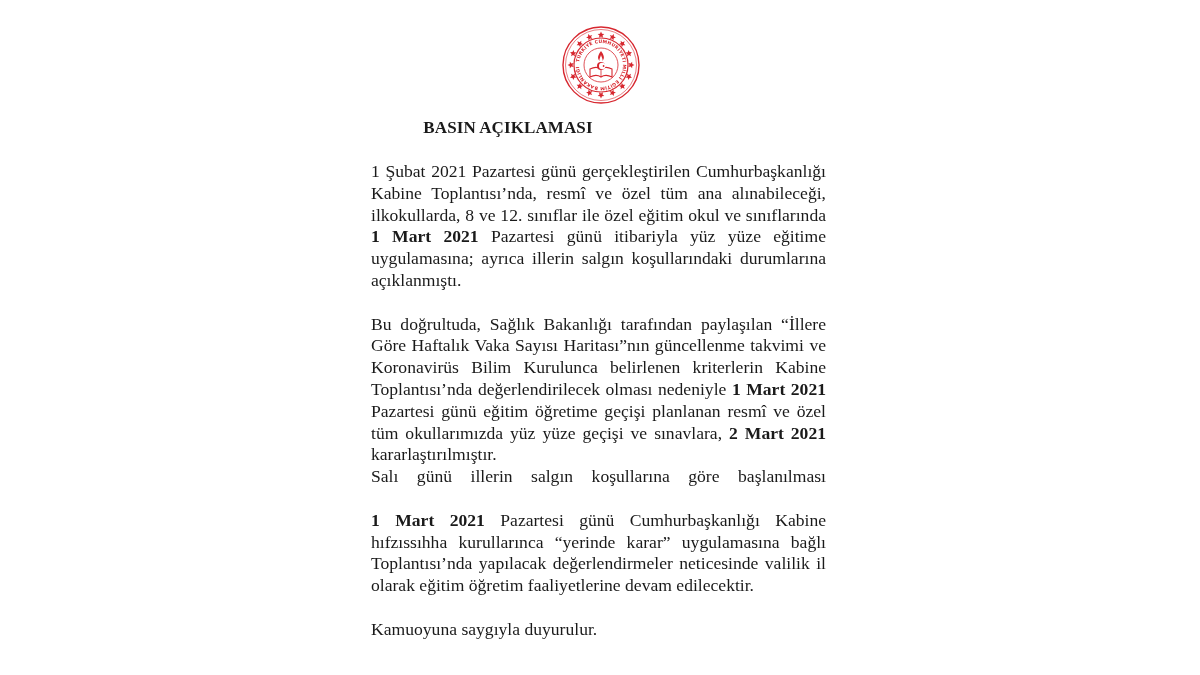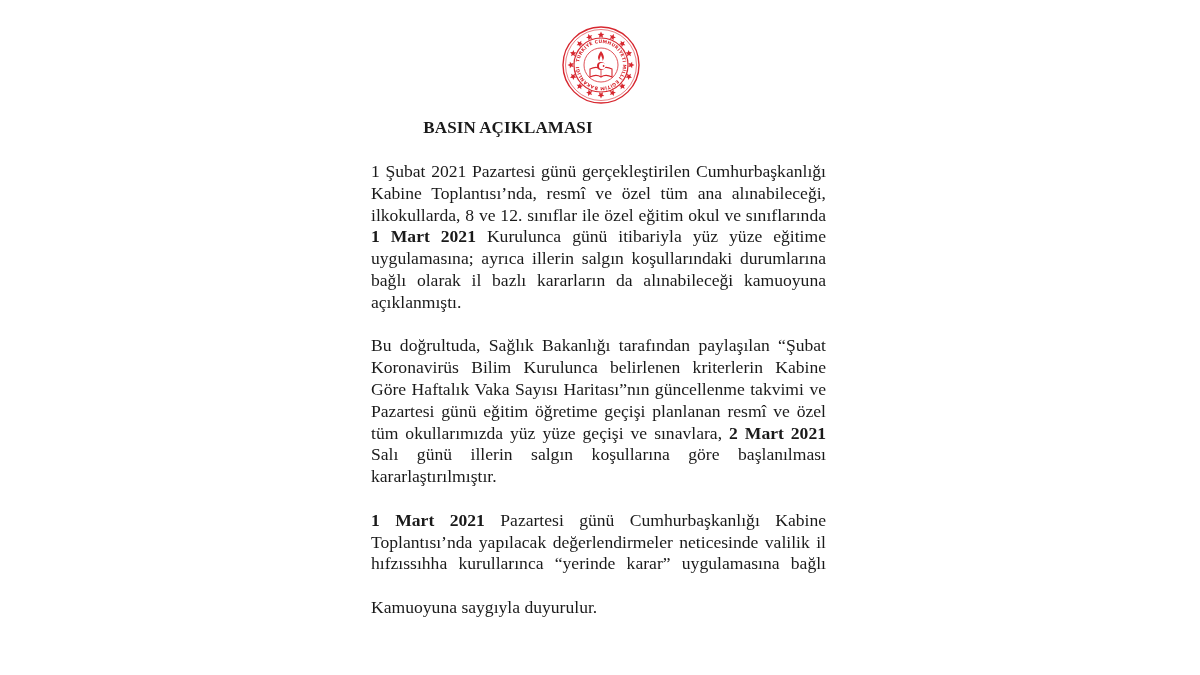--- a/index.html
+++ b/index.html
@@ -138,35 +138,36 @@
   <circle cx="42.6" cy="41" r="0.9" fill="#d7272f"></circle>
 </svg>
 
 <div class="title">BASIN AÇIKLAMASI</div>
 
 <div class="doc" id="doc">
     <div class="para">
       <span class="line j"><span>1 Şubat 2021 Pazartesi günü gerçekleştirilen Cumhurbaşkanlığı</span></span>
       <span class="line j"><span>Kabine Toplantısı’nda, resmî ve özel tüm ana alınabileceği,</span></span>
       <span class="line j"><span>ilkokullarda, 8 ve 12. sınıflar ile özel eğitim okul ve sınıflarında</span></span>
-      <span class="line j"><span class="b">1 Mart 2021</span><span> Kurulunca günü itibariyla yüz yüze eğitime</span></span>
+      <span class="line j"><span class="b">1 Mart 2021</span><span> Pazartesi günü itibariyla yüz yüze eğitime</span></span>
       <span class="line j"><span>uygulamasına; ayrıca illerin salgın koşullarındaki durumlarına</span></span>
-      <span class="line j"><span>bağlı olarak il bazlı kararların da alınabileceği kamuoyuna</span></span>
       <span class="line"><span>açıklanmıştı.</span></span>
     </div>
     <div class="para">
-      <span class="line j"><span>Bu doğrultuda, Sağlık Bakanlığı tarafından paylaşılan “Şubat</span></span>
+      <span class="line j"><span>Bu doğrultuda, Sağlık Bakanlığı tarafından paylaşılan “İllere</span></span>
+      <span class="line j"><span>Göre Haftalık Vaka Sayısı Haritası”nın güncellenme takvimi ve</span></span>
       <span class="line j"><span>Koronavirüs Bilim Kurulunca belirlenen kriterlerin Kabine</span></span>
-      <span class="line j"><span>Göre Haftalık Vaka Sayısı Haritası”nın güncellenme takvimi ve</span></span>
+      <span class="line j"><span>Toplantısı’nda değerlendirilecek olması nedeniyle </span><span class="b">1 Mart 2021</span></span>
       <span class="line j"><span>Pazartesi günü eğitim öğretime geçişi planlanan resmî ve özel</span></span>
       <span class="line j"><span>tüm okullarımızda yüz yüze geçişi ve sınavlara, </span><span class="b">2 Mart 2021</span></span>
+      <span class="line"><span>kararlaştırılmıştır.</span></span>
       <span class="line j"><span>Salı günü illerin salgın koşullarına göre başlanılması</span></span>
-      <span class="line"><span>kararlaştırılmıştır.</span></span>
     </div>
     <div class="para">
       <span class="line j"><span class="b">1 Mart 2021</span><span> Pazartesi günü Cumhurbaşkanlığı Kabine</span></span>
+      <span class="line j"><span>hıfzıssıhha kurullarınca “yerinde karar” uygulamasına bağlı</span></span>
       <span class="line j"><span>Toplantısı’nda yapılacak değerlendirmeler neticesinde valilik il</span></span>
-      <span class="line j"><span>hıfzıssıhha kurullarınca “yerinde karar” uygulamasına bağlı</span></span>
+      <span class="line"><span>olarak eğitim öğretim faaliyetlerine devam edilecektir.</span></span>
     </div>
     <div class="para">
       <span class="line"><span>Kamuoyuna saygıyla duyurulur.</span></span>
     </div>
   </div>
 
 </body></html>

